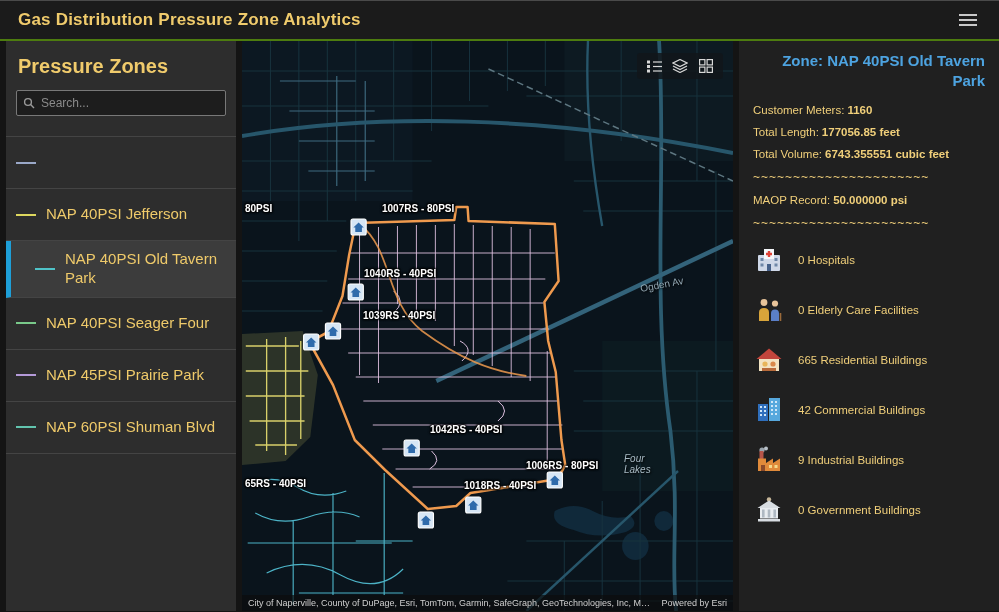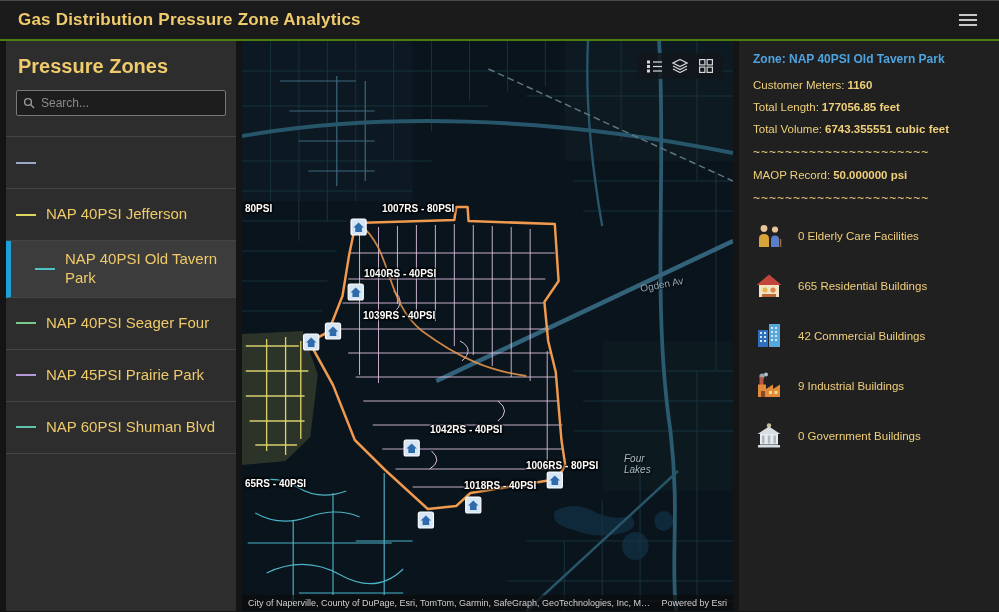--- a/index.html
+++ b/index.html
@@ -46,21 +46,21 @@
   .map-controls .ctl { width:22px; height:18px; display:flex; align-items:center;
     justify-content:center; cursor:pointer; }
   .attribution { position:absolute; left:0; right:0; bottom:0; height:16px;
     background:rgba(12,12,12,.68); color:#cfcfcf; font-size:9px; display:flex;
     align-items:center; justify-content:space-between; padding:0 6px; z-index:5; }
   .attribution .attr-left { overflow:hidden; white-space:nowrap; text-overflow:ellipsis; }
   .attribution .attr-right { flex:none; margin-left:10px; }
 
   
   .details { width:260px; flex:none; background:#202020; padding:10px 14px; overflow:hidden; }
-  .details h2 { color:#4da3e0; font-size:12px; font-weight:bold; text-align:left;
+  .details h2 { color:#4da3e0; font-size:15px; font-weight:bold; text-align:right;
     line-height:1.35; margin-bottom:12px; }
   .stat { color:#f0cf7a; font-size:11.5px; margin-bottom:10px; }
   .stat b { margin-left:3px; }
   .tilde { color:#f0cf7a; font-size:12px; letter-spacing:1px; margin:6px 0 10px; }
   .facility { display:flex; align-items:center; gap:13px; margin:9px 0; min-height:41px; }
   .facility .f-icon { width:32px; height:32px; flex:none; display:flex;
     align-items:center; justify-content:center; }
   .facility .f-label { color:#f0cf7a; font-size:11.5px; }
 </style>
 </head>
@@ -226,20 +226,35 @@
     </div>
 
     <div class="tilde">~~~~~~~~~~~~~~~~~~~~~~</div>
 
     <div class="stat">
       <span>MAOP Record:</span><b>50.000000 psi</b>
     </div>
 
     <div class="tilde">~~~~~~~~~~~~~~~~~~~~~~</div>
 
+    <div class="facility">
+      <span class="f-icon">
+        <svg width="30" height="30" viewBox="0 0 30 30">
+          <rect x="4" y="10" width="22" height="16" rx="1" fill="#cfd8e8"></rect>
+          <rect x="10" y="4" width="10" height="10" fill="#f5f7fa"></rect>
+          <path d="M15,6 v6 M12,9 h6" stroke="#e04438" stroke-width="2.4"></path>
+          <rect x="6.5" y="13" width="3" height="3" fill="#6f87a8"></rect>
+            <rect x="20.5" y="13" width="3" height="3" fill="#6f87a8"></rect>
+          <rect x="6.5" y="18.5" width="3" height="3" fill="#6f87a8"></rect>
+            <rect x="20.5" y="18.5" width="3" height="3" fill="#6f87a8"></rect>
+          <rect x="13" y="19" width="4" height="7" fill="#46618a"></rect>
+        </svg>
+      </span>
+      <span class="f-label">0 Hospitals</span>
+    </div>
 
 
     <div class="facility">
       <span class="f-icon">
         <svg width="30" height="30" viewBox="0 0 30 30">
           <circle cx="10" cy="7.5" r="3.4" fill="#e8c49a"></circle>
           <path d="M5,26 v-8.5 q0,-4.5 5,-4.5 q5,0 5,4.5 V26 Z" fill="#d8a43a"></path>
           <circle cx="21" cy="8.5" r="3.1" fill="#e8c49a"></circle>
           <path d="M17,26 v-7.5 q0,-4 4,-4 q4,0 4,4 V26 Z" fill="#5a7fc8"></path>
           <line x1="26.5" y1="18" x2="26.5" y2="26" stroke="#9a6a3a" stroke-width="1.6"></line>

